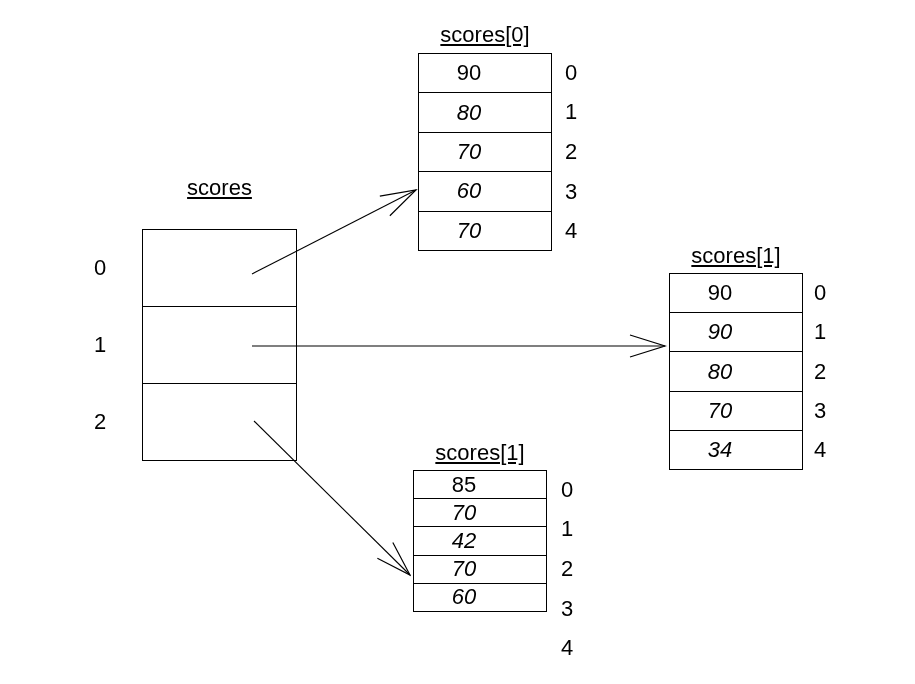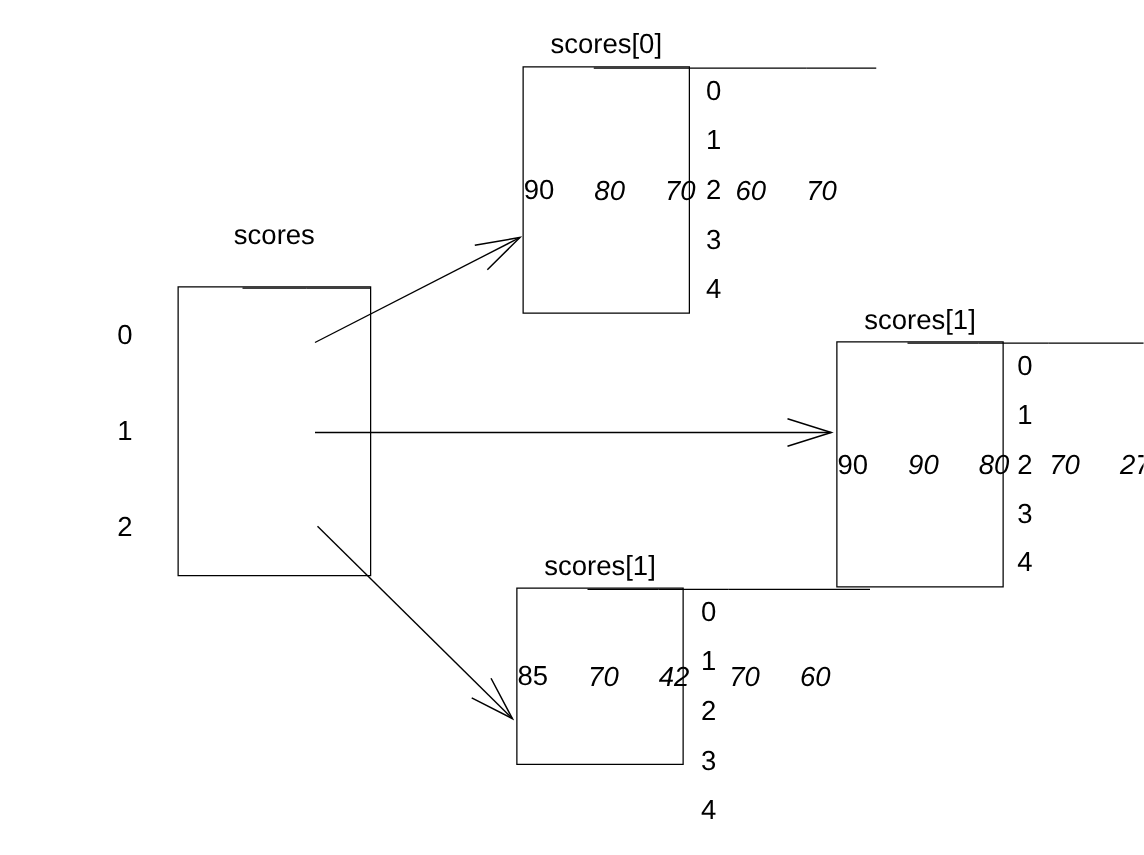--- a/index.html
+++ b/index.html
@@ -1,22 +1,22 @@
 <!DOCTYPE html>
 <html><head>
 <meta charset="utf-8">
 <style>
   html,body{margin:0;padding:0;background:#ffffff;}
   .canvas{
     position:relative;width:915px;height:684px;background:#ffffff;
     font-family:"Liberation Sans",sans-serif;color:#000;overflow:hidden;
   }
   .abs{position:absolute;box-sizing:border-box;}
-  .title{font-size:22px;line-height:28px;text-align:center;white-space:nowrap;}
-  .box{border:1.4px solid #000;display:flex;flex-direction:row;}
+  .title{font-size:22px;line-height:28px;text-align:center;white-space:nowrap;text-decoration:underline;}
+  .box{border:1.4px solid #000;display:flex;flex-direction:column;}
   .cell{
     flex:1;display:flex;align-items:center;justify-content:center;
     font-size:22px;
   }
   .cell.val{padding-right:32px;}
   .cell + .cell{border-top:1.4px solid #000;font-style:italic;}
   .idxcol{display:flex;flex-direction:column;}
   .idx{flex:1;display:flex;align-items:center;justify-content:center;font-size:22px;}
   
   .main-title{left:142px;top:174px;width:155px;}
@@ -68,21 +68,21 @@
     <div class="idx">3</div>
     <div class="idx">4</div>
   </div>
 
   <div class="abs title a1-title">scores[1]</div>
   <div class="abs box a1-box">
     <div class="cell val">90</div>
     <div class="cell val">90</div>
     <div class="cell val">80</div>
     <div class="cell val">70</div>
-    <div class="cell val">27</div>
+    <div class="cell val">34</div>
   </div>
   <div class="abs idxcol a1-idx">
     <div class="idx">0</div>
     <div class="idx">1</div>
     <div class="idx">2</div>
     <div class="idx">3</div>
     <div class="idx">4</div>
   </div>
 
   <div class="abs title a2-title">scores[1]</div>

